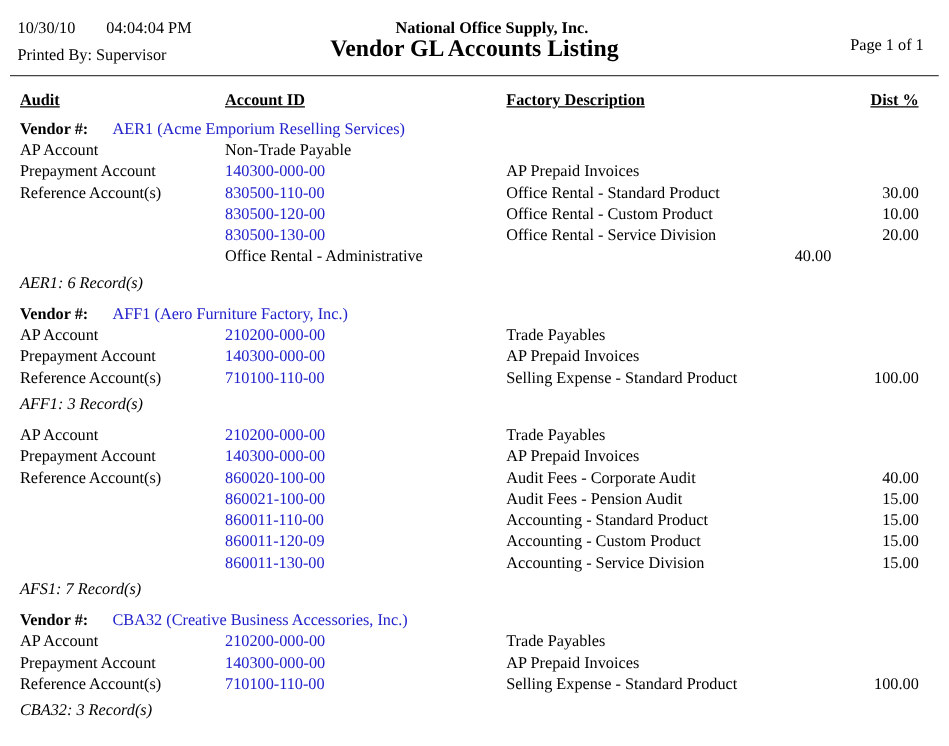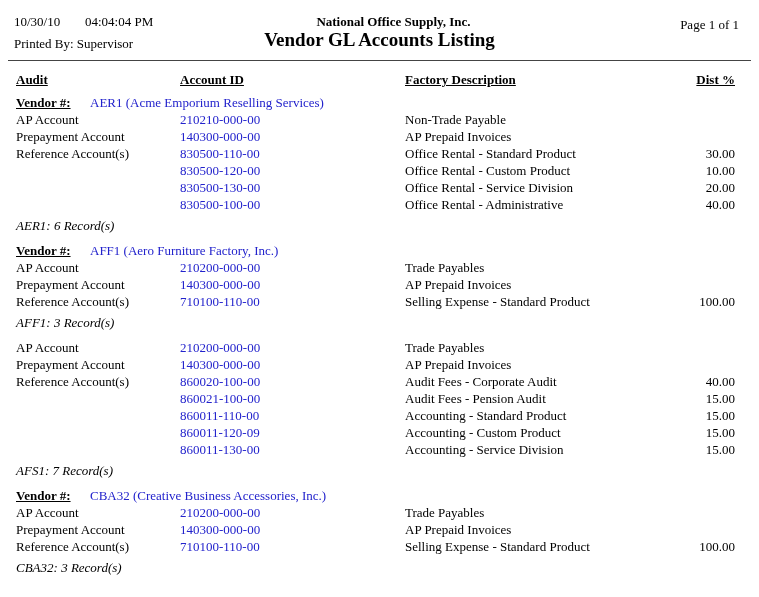--- a/index.html
+++ b/index.html
@@ -11,21 +11,21 @@
     font-family: "Liberation Serif", serif;
     font-size: 13px;
     line-height: 17px;
     color: #000000;
     overflow: hidden;
   }
   .abs { position: absolute; white-space: nowrap; }
   .h-date   { left: 14px;  top: 13px; }
   .h-time   { left: 85px;  top: 13px; }
   .h-company{ left: 0; right: 0; top: 13px; text-align: center; font-weight: bold; margin-left: 28px; }
-  .h-page   { right: 20px; top: 16px; margin-left: 42px; }
+  .h-page   { right: 20px; top: 27px; margin-left: 42px; }
   .h-printedby { left: 14px; top: 35px; }
   .h-title  { left: 0; right: 0; top: 29px; text-align: center; font-weight: bold; font-size: 19px; line-height: 21px; }
   .rule {
     position: absolute;
     top: 60px; left: 8px; right: 8px;
     border-top: 1px solid #444444;
     height: 0;
   }
   .report-body { position: absolute; top: 71px; left: 0; right: 0; }
   .grid-row {
@@ -34,21 +34,21 @@
     padding: 0 24px 0 16px;
     height: 17px;
   }
   .grid-row .cell { overflow: hidden; white-space: nowrap; }
   .col-headers { font-weight: bold; }
   .col-headers .cell span { text-decoration: underline; }
   .col-headers .dist, .cell.dist { text-align: right; }
   .vendor-section { margin-top: 8px; }
   .vendor-section.first { margin-top: 6px; }
   .vendor-row { padding-left: 16px; height: 17px; white-space: nowrap; }
-  .vendor-label { display: inline-block; width: 74px; font-weight: bold; text-decoration: underline; }
+  .vendor-label { display: inline-block; width: 74px; font-weight: bold; }
   .vendor-name, .cell.id { color: var(--link-blue, #2222CC); }
   .summary { padding-left: 16px; margin-top: 4px; font-style: italic; height: 17px; }
 </style>
 </head>
 <body>
 
 <div class="report">
 
   <div class="abs h-date">10/30/10</div>
   <div class="abs h-time">04:04:04 PM</div>
@@ -67,21 +67,20 @@
       <div class="cell dist"><span>Dist %</span></div>
     </div>
     <div id="sections">
   <section class="vendor-section first">
     <div class="vendor-row">
       <span class="vendor-label">Vendor #:</span><span class="vendor-name">AER1 (Acme Emporium Reselling Services)</span>
     </div>
     <div class="rows">
   <div class="grid-row">
     <span class="cell type">AP Account</span>
-    <span class="cell id">210210-000-00</span>
     <span class="cell desc">Non-Trade Payable</span>
     <span class="cell dist"></span>
   </div>
 
   <div class="grid-row">
     <span class="cell type">Prepayment Account</span>
     <span class="cell id">140300-000-00</span>
     <span class="cell desc">AP Prepaid Invoices</span>
     <span class="cell dist"></span>
   </div>
@@ -102,21 +101,20 @@
 
   <div class="grid-row">
     <span class="cell type"></span>
     <span class="cell id">830500-130-00</span>
     <span class="cell desc">Office Rental - Service Division</span>
     <span class="cell dist">20.00</span>
   </div>
 
   <div class="grid-row">
     <span class="cell type"></span>
-    <span class="cell id">830500-100-00</span>
     <span class="cell desc">Office Rental - Administrative</span>
     <span class="cell dist">40.00</span>
   </div>
 </div>
     <div class="summary">AER1: 6 Record(s)</div>
   </section>
 
   <section class="vendor-section">
     <div class="vendor-row">
       <span class="vendor-label">Vendor #:</span><span class="vendor-name">AFF1 (Aero Furniture Factory, Inc.)</span>

